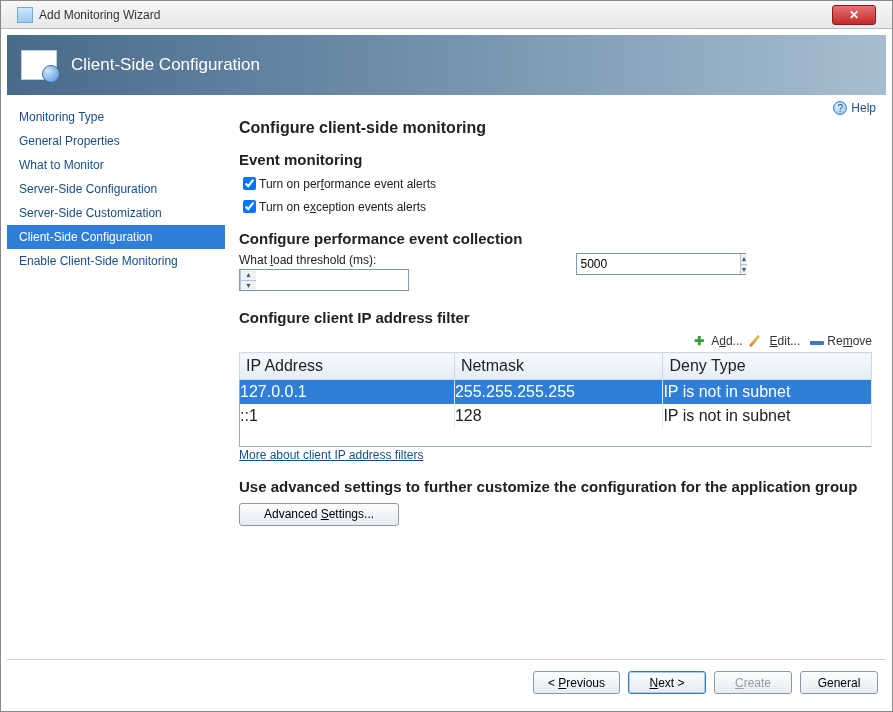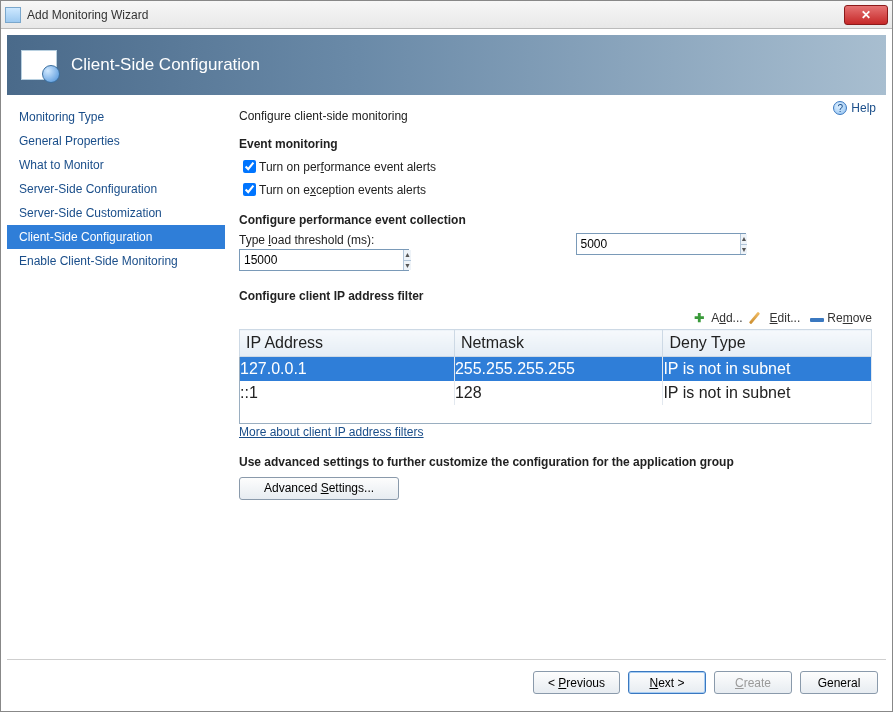--- a/index.html
+++ b/index.html
@@ -4,21 +4,21 @@
 <style>
   * { box-sizing: border-box; font-family: "Segoe UI", Tahoma, sans-serif; }
   body { margin: 0; background: #fff; }
   .window {
     width: 893px; height: 712px; border: 1px solid #888; background: #fff;
     display: flex; flex-direction: column; position: relative;
   }
   .titlebar {
     height: 28px; background: linear-gradient(#f7f7f7,#e8e8e8);
     border-bottom: 1px solid #bbb; display: flex; align-items: center;
-    padding: 0 4px; font-size: 12px; color: #333;
+    padding: 0 16px; font-size: 12px; color: #333;
   }
   .titlebar .win-icon {
     width: 16px; height: 16px; margin-right: 6px;
     background: linear-gradient(#cde8ff,#9cc9f0); border: 1px solid #7aa7cc;
   }
   .titlebar .spacer { flex: 1; }
   .titlebar .close-btn {
     width: 44px; height: 20px; border-radius: 3px;
     background: linear-gradient(#e57373,#c62828); color: #fff;
     display: flex; align-items: center; justify-content: center;
@@ -60,22 +60,22 @@
   }
   .help-link {
     position: absolute; top: 6px; right: 10px; color: #1a4e8a; cursor: pointer;
     display: flex; align-items: center; gap: 4px; font-size: 12px;
   }
   .help-link .help-icon {
     width: 14px; height: 14px; border-radius: 50%; border: 1px solid #3a78c0;
     background: radial-gradient(circle at 40% 35%, #dff0ff, #8ec0f0);
     display:flex; align-items:center; justify-content:center; font-size:10px; color:#1a4e8a;
   }
-  h3.section-title { font-size: 12px; font-weight: normal; margin: 4px 0 10px 0; }
-  h4.sub-title { font-size: 12px; font-weight: bold; margin: 14px 0 6px 0; }
+  h3.section-title { font-size: 16px; font-weight: bold; margin: 14px 0 10px 0; }
+  h4.sub-title { font-size: 15px; font-weight: bold; margin: 14px 0 6px 0; }
   .checkbox-row { display: flex; align-items: center; gap: 0; margin: 4px 0; }
   .checkbox-row input { width: 13px; height: 13px; }
   .field-row { display: flex; gap: 40px; margin-top: 4px; }
   .field-col { flex: 1; display: flex; flex-direction: column; gap: 2px; }
   .field-col label { font-size: 12px; }
   .spinner {
     display:flex; border:1px solid #7a9ab8; width: 170px; height: 22px; background:#fff;
   }
   .spinner input {
     flex:1; border:none; outline:none; padding:0 4px; font-size:12px;
@@ -164,23 +164,22 @@
       </div>
       <div class="checkbox-row">
         <input type="checkbox" checked="" style="">
         <label><span>Turn on e</span><u class="ak">x</u><span>ception events alerts</span></label>
       </div>
 
       <h4 class="sub-title">Configure performance event collection</h4>
 
       <div class="field-row">
         <div class="field-col">
-          <label><span>Type </span><u class="ak">l</u><span>oad threshold (ms):</span></label>
+          <label><span>What </span><u class="ak">l</u><span>oad threshold (ms):</span></label>
           <div class="spinner">
-            <input type="text" value="15000" style="">
             <div class="spins">
               <div>▲</div>
               <div>▼</div>
             </div>
           </div>
         </div>
         <div class="field-col">
           <div class="spinner">
             <input type="text" value="5000" style="">
             <div class="spins">

